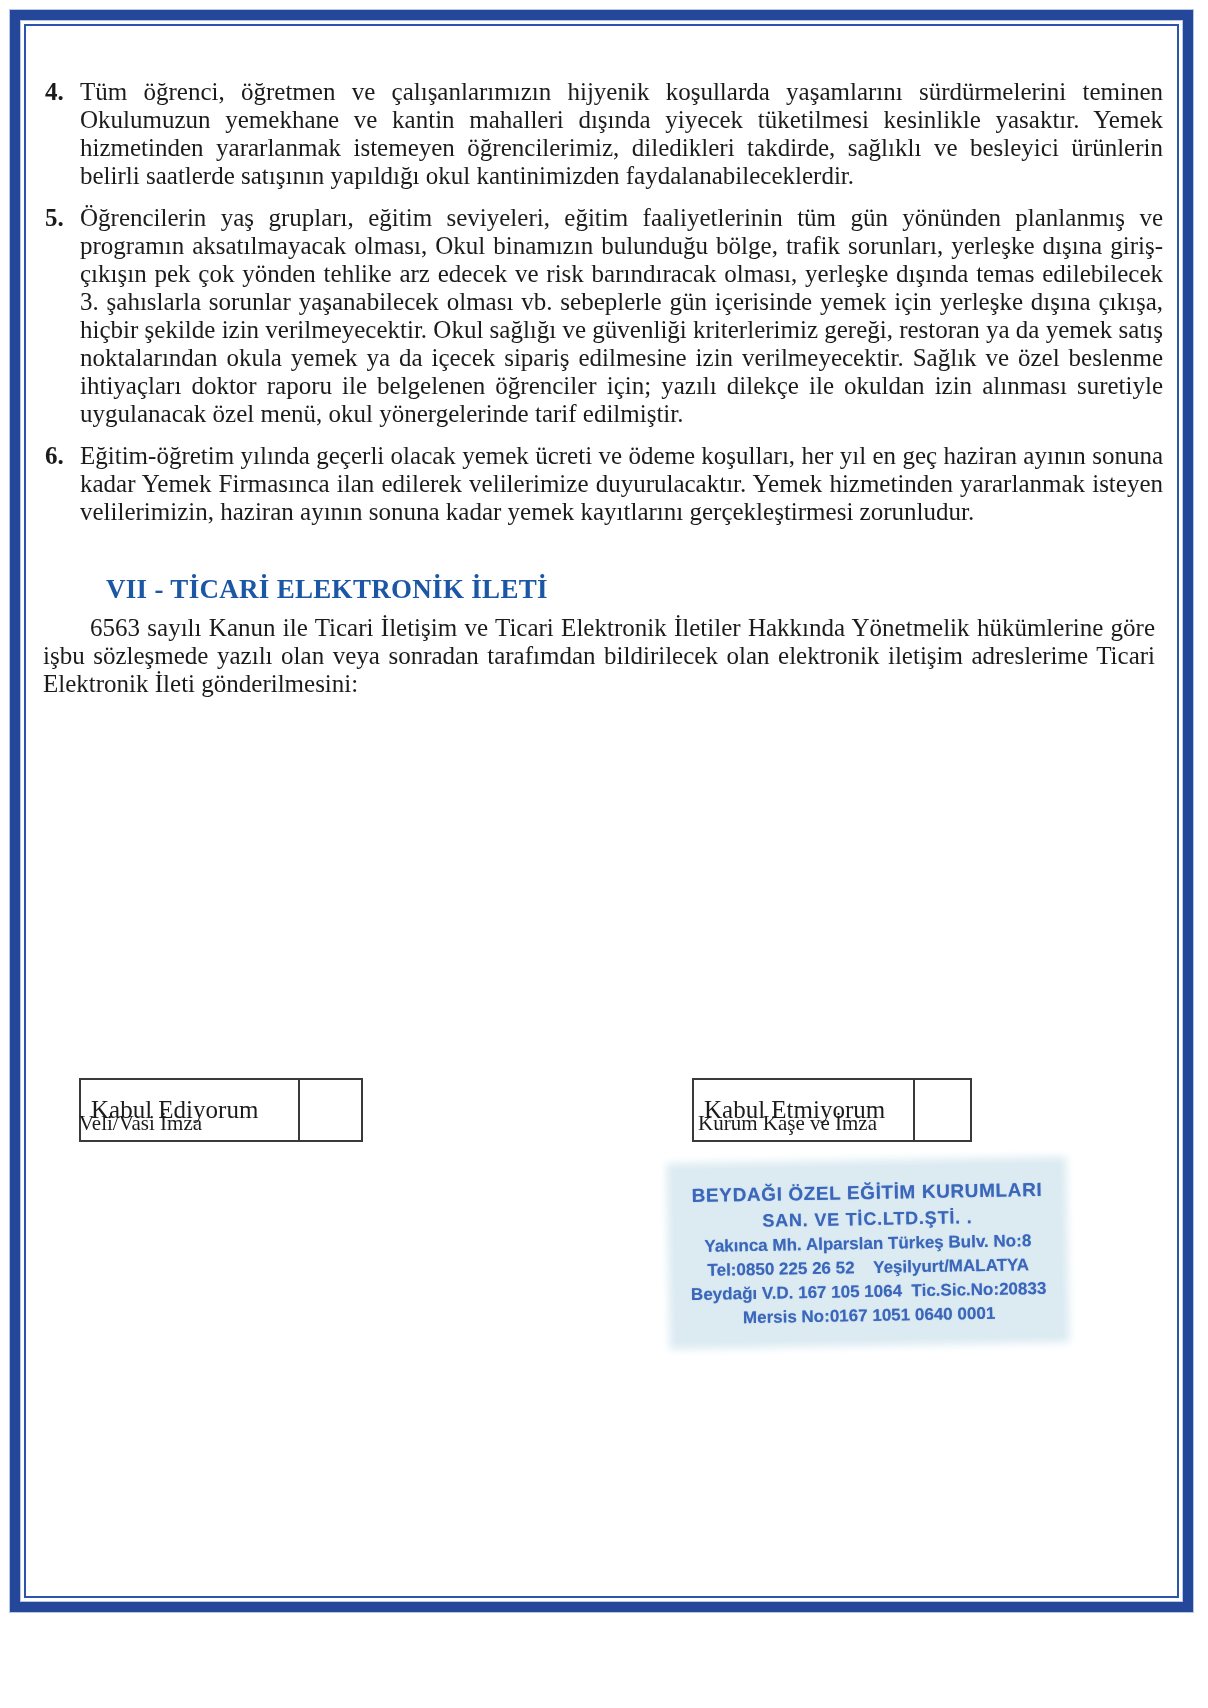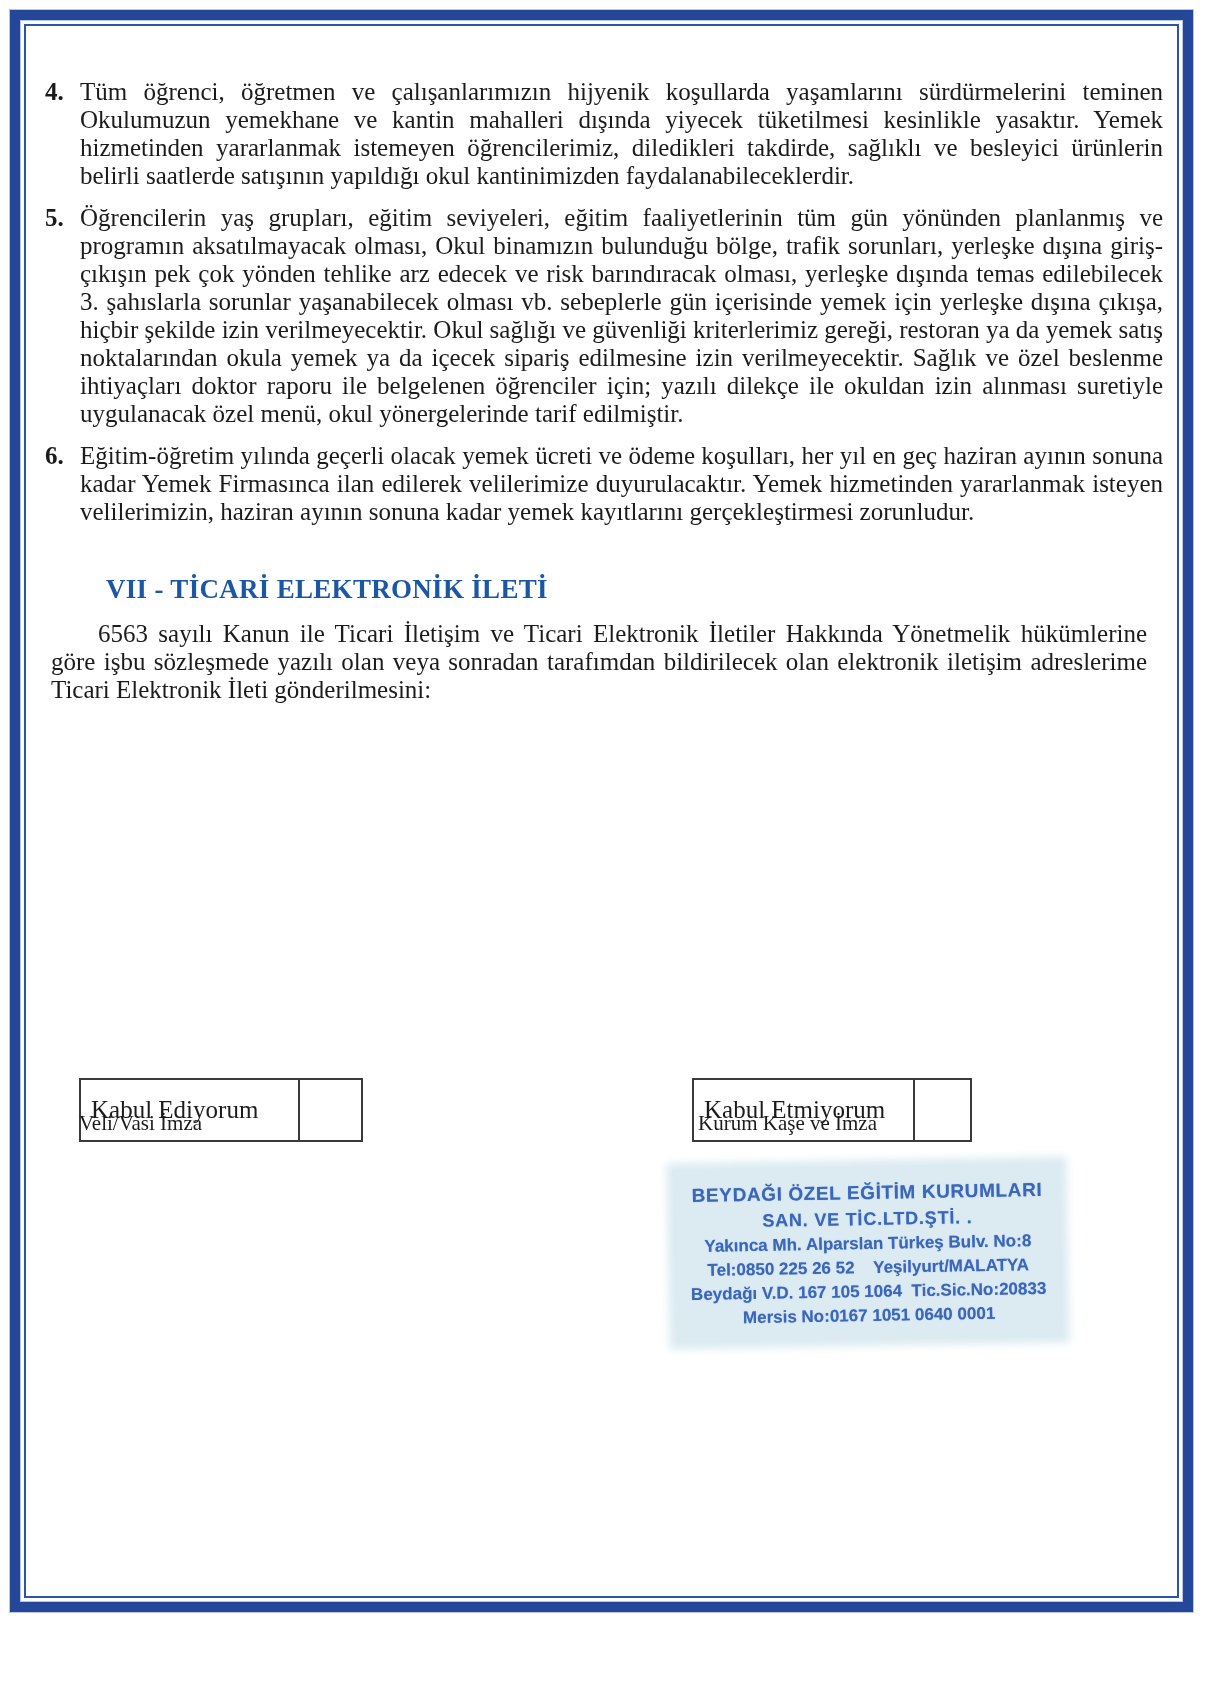--- a/index.html
+++ b/index.html
@@ -31,21 +31,21 @@
   .list-item { display: flex; margin: 0 0 14px 10px; }
   .list-num { flex: 0 0 35px; font-weight: bold; }
   .li-text { flex: 1; text-align: justify; }
   .section-heading {
     margin: 48px 0 10px 71px;
     font-size: 27px; line-height: 30px;
     font-weight: bold; color: #1c57a6;
     letter-spacing: 0.3px;
   }
   .section-paragraph {
-    margin: 16px; text-align: justify; text-indent: 47px;
+    margin: 8px; text-align: justify; text-indent: 47px;
   }
   .consent-box {
     position: absolute; top: 1052px; height: 64px;
     display: flex; box-sizing: border-box;
     border: 2px solid #3a3a3a; background: #ffffff;
   }
   .consent-box.accept { left: 53px; width: 284px; }
   .consent-box.reject { left: 666px; width: 280px; }
   .consent-label {
     flex: 1; display: flex; align-items: center;

